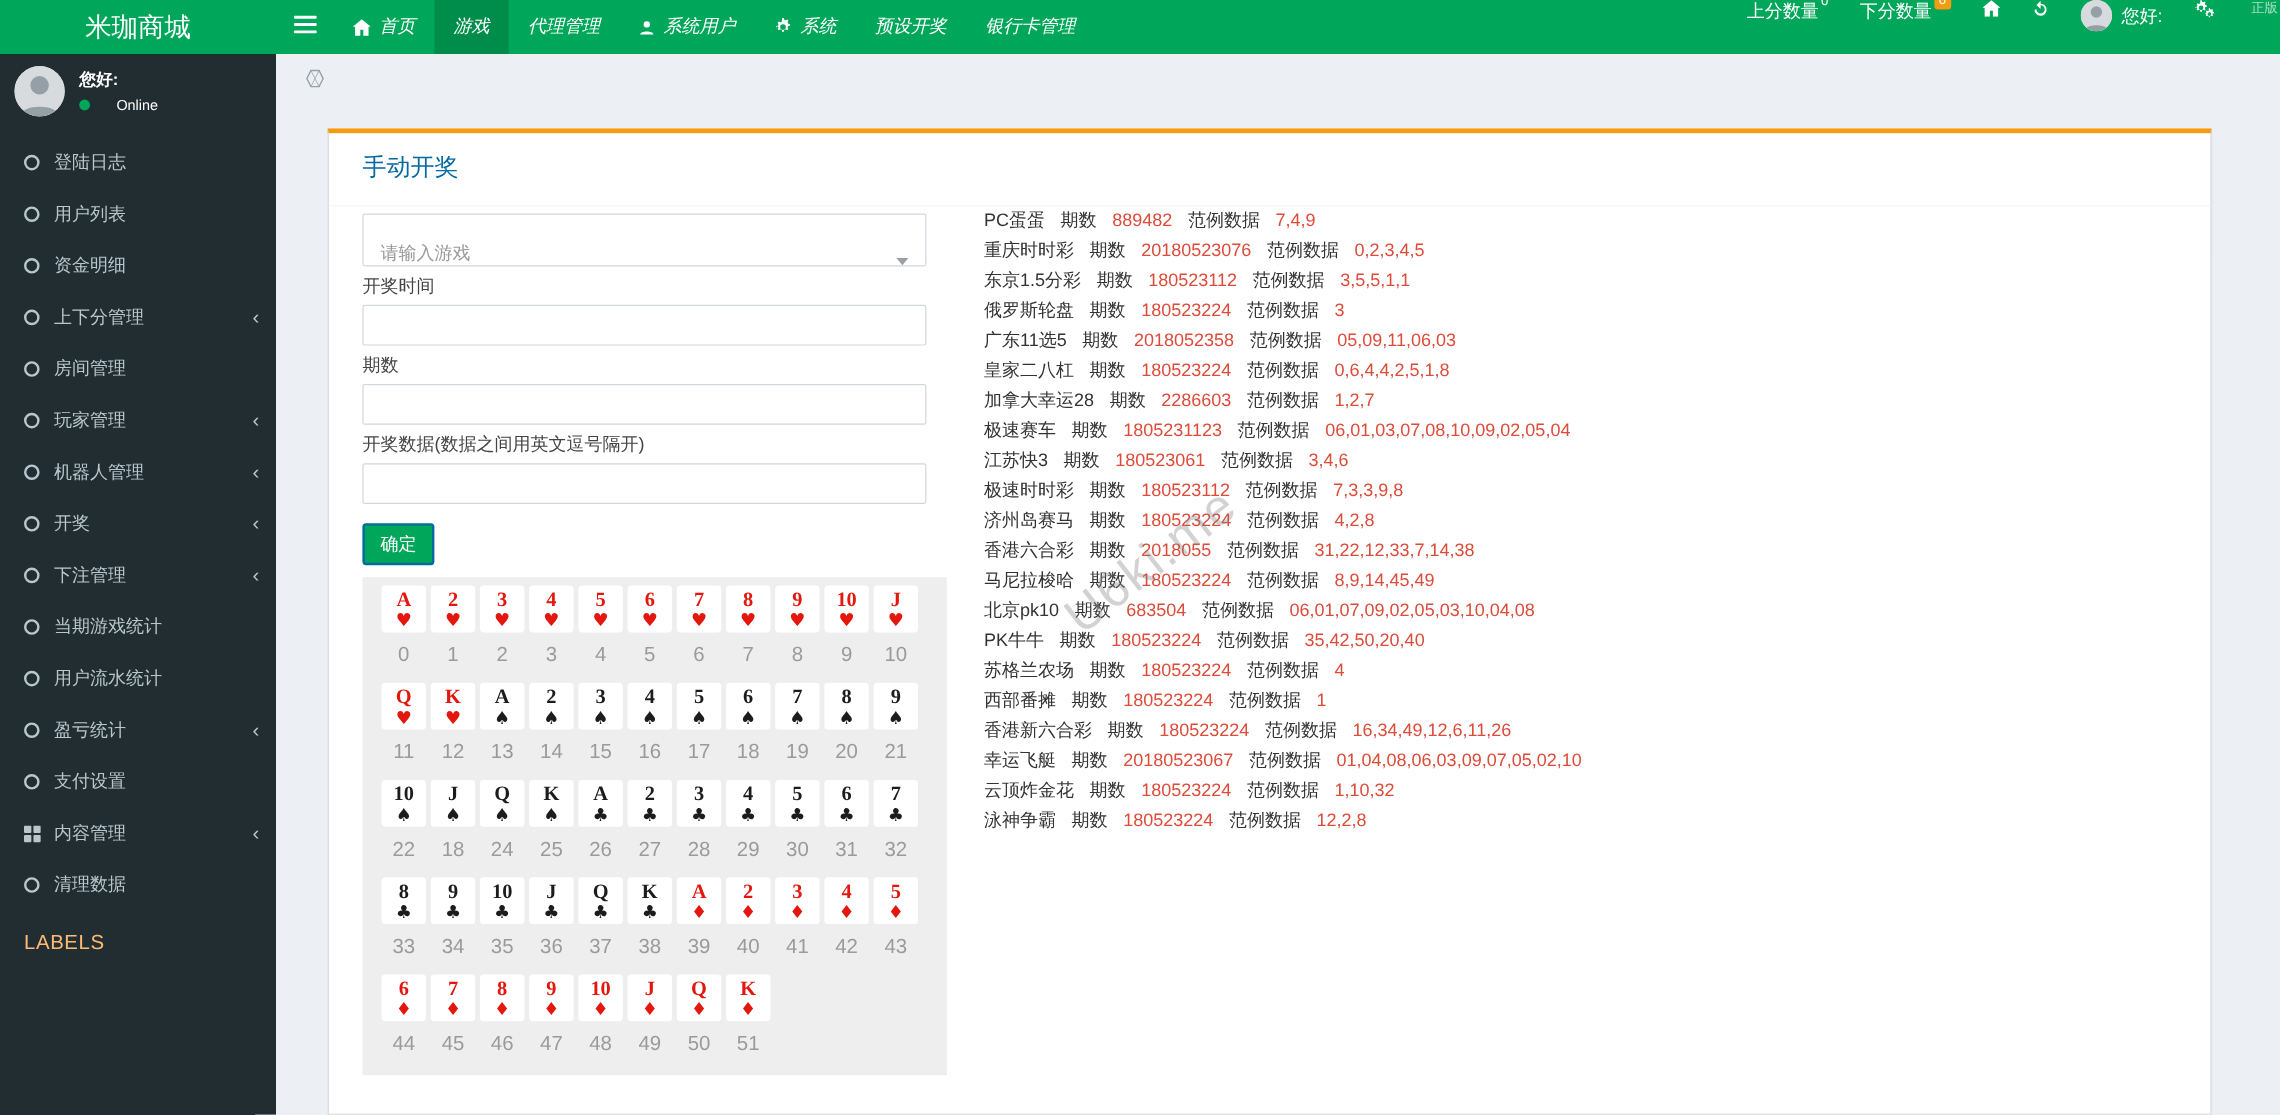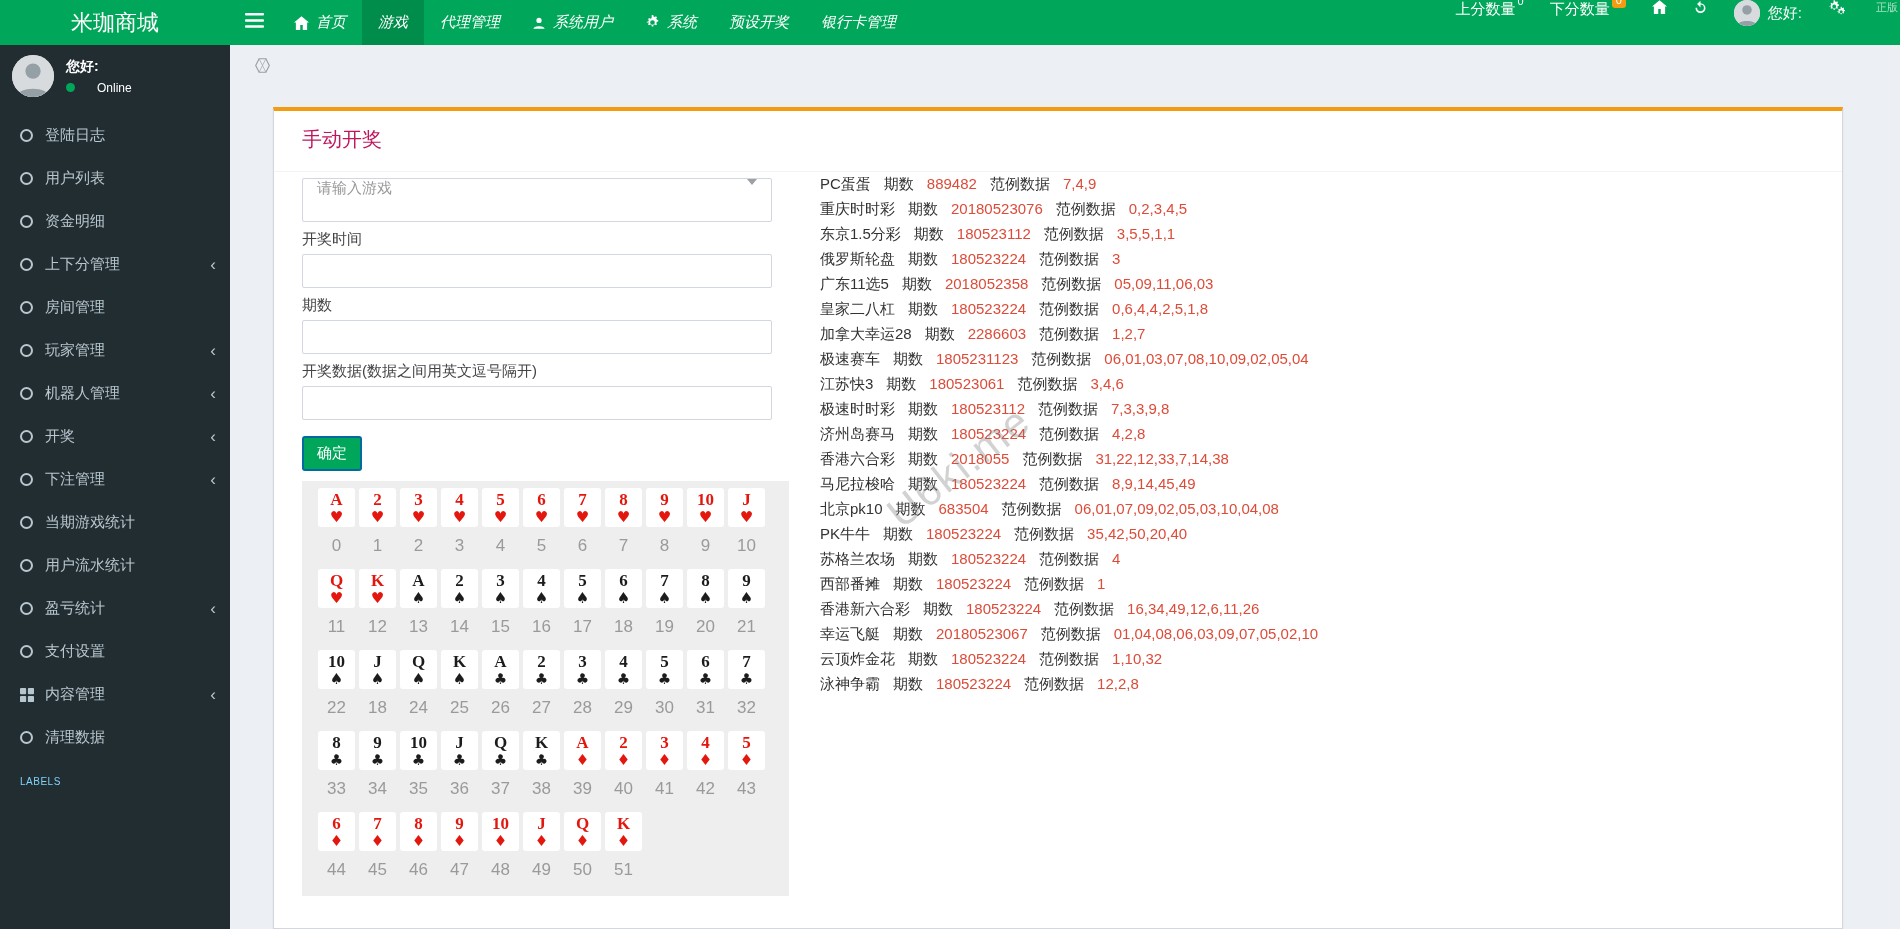--- a/index.html
+++ b/index.html
@@ -28,31 +28,31 @@
   .avatar-lg { width: 42px; height: 42px; border-radius: 50%; overflow: hidden; background: #d8dbde; flex: none; }
   .greet { color: #fff; font-weight: bold; font-size: 14px; margin-bottom: 5px; }
   .status-row { display: flex; align-items: center; gap: 22px; color: #fff; font-size: 12px; }
   .dot { width: 9px; height: 9px; border-radius: 50%; background: #00a65a; }
   .menu { margin-top: 7px; }
   .side-item { display: flex; align-items: center; height: 43px; padding: 0 14px 0 20px; color: #b8c7ce; font-size: 15px; cursor: pointer; }
   .icon-circle { width: 13px; height: 13px; border: 2px solid #b8c7ce; border-radius: 50%; margin-right: 12px; flex: none; }
   .grid-ic { margin-right: 11px; display: flex; color: #b8c7ce; }
   .side-label { flex: 1; }
   .chevron { font-size: 17px; color: #b8c7ce; line-height: 1; }
-  .labels-header { color: #7dd3fc; font-size: 10px; padding: 17px 20px 8px; letter-spacing: 0.5px; }
+  .labels-header { color: #fdba74; font-size: 17px; padding: 17px 20px 8px; letter-spacing: 0.5px; }
 
   
   .content { position: absolute; left: 230px; top: 45px; width: 1670px; height: 884px; background: #ecf0f5; overflow: hidden; }
   .crumb { position: absolute; left: 24px; top: 12px; }
   .box { position: absolute; left: 43px; top: 62px; width: 1570px; height: 822px; background: #fff; border: 1px solid #d2d6de; border-top: 4px solid #f39c12; box-shadow: 0 1px 1px rgba(0,0,0,0.1); }
   .box-header { padding: 15px 28px 18px; border-bottom: 1px solid #f4f4f4; }
-  .box-title { font-size: 20px; font-weight: 400; color: #be185d; }
+  .box-title { font-size: 20px; font-weight: 400; color: #0369a1; }
   .box-body { display: flex; padding: 2px 28px 0; }
   .col-left { width: 487px; flex: none; }
-  .select-box { margin-top: 4px; height: 44px; width: 470px; border: 1px solid #d2d6de; border-radius: 2px; background: #fff; display: flex; align-items: flex-start; padding: 0 14px; cursor: pointer; }
+  .select-box { margin-top: 4px; height: 44px; width: 470px; border: 1px solid #d2d6de; border-radius: 2px; background: #fff; display: flex; align-items: flex-end; padding: 0 14px; cursor: pointer; }
   .select-text { color: #999; font-size: 15px; flex: 1; }
   .caret { width: 0; height: 0; border-left: 5px solid transparent; border-right: 5px solid transparent; border-top: 6px solid #9aa0a5; }
   .fgroup { margin-top: 8px; }
   .fgroup label { display: block; color: #444; font-size: 15px; line-height: 18px; margin-bottom: 6px; font-weight: 400; }
   .form-control { width: 470px; height: 34px; border: 1px solid #d2d6de; border-radius: 2px; outline: none; padding: 0 10px; font-size: 15px; color: #333; background: #fff; }
   .btn-confirm { margin-top: 16px; background: #00a65a; border: 2px solid #0369a1; color: #fff; font-size: 15px; padding: 6px 13px; border-radius: 3px; cursor: pointer; }
   .cards-panel { margin-top: 10px; width: 487px; background: #eeeeee; padding: 2px 0 8px; }
   .card-row { display: flex; gap: 4px; padding: 5px 16px 0; }
   .pcard { width: 37px; height: 39px; background: #fff; border-radius: 3px; display: flex; flex-direction: column; align-items: center; justify-content: center; line-height: 1; flex: none; }
   .rank { font-family: "Liberation Serif", "DejaVu Serif", serif; font-weight: bold; font-size: 17px; }

